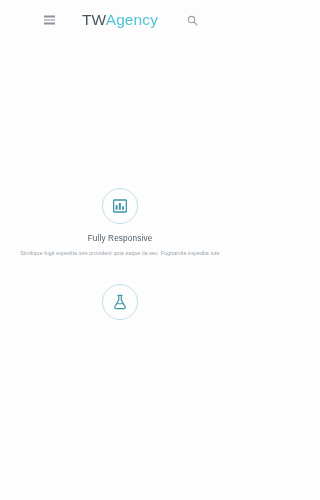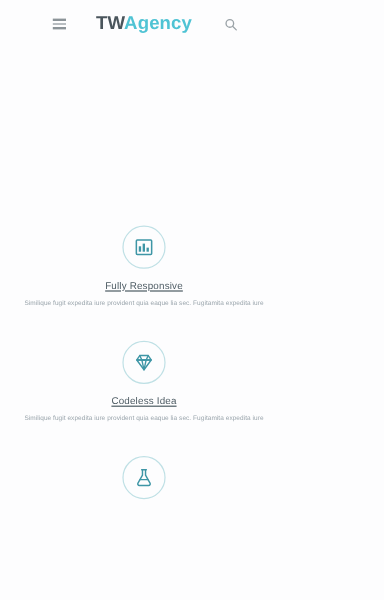--- a/index.html
+++ b/index.html
@@ -48,21 +48,21 @@
   }
 
   .brand {
     position:absolute;
     left:50%;
     top:50%;
     transform:translate(-50%,-50%);
     font-size:15.5px;
     letter-spacing:0.1px;
     white-space:nowrap;
-    font-weight:700;
+    font-weight:400;
   }
   .brand .brand-tw { color:#4a555c; }
   .brand .brand-agency { color:#4fc3d4; }
 
   .search-btn {
     position:absolute;
     right:42px;
     top:50%;
     transform:translateY(-50%);
     width:12px;
@@ -100,21 +100,20 @@
     background:#fdfdfe;
   }
   .feature-icon-wrap svg { display:block; }
 
   .feature-title {
     font-size:8.2px;
     color:#4d5b63;
     letter-spacing:0.15px;
     margin-bottom:5px;
     font-weight:400;
-    text-decoration:underline;
   }
 
   .feature-desc {
     font-size:5.4px;
     line-height:1.85;
     color:#9aa5ac;
     letter-spacing:0.05px;
     max-width:200px;
     margin:0 auto;
   }
@@ -154,32 +153,20 @@
         <rect x="6.2" y="11" width="2.6" height="6" fill="#3e96a6" stroke="none"></rect>
         <rect x="10.5" y="8" width="2.6" height="9" fill="#3e96a6" stroke="none"></rect>
         <rect x="14.8" y="12.5" width="2.6" height="4.5" fill="#3e96a6" stroke="none"></rect>
       </svg>
     </div>
     <div class="feature-title">Fully Responsive</div>
     <div class="feature-desc">Similique fugit expedita iure provident quia eaque lia sec. Fugitamita expedita iure</div>
   </div>
 
 
-  <div class="feature">
-    <div class="feature-icon-wrap">
-      <svg width="18" height="18" viewBox="0 0 24 24" fill="none" stroke="#3e96a6" stroke-width="1.55" stroke-linecap="round" stroke-linejoin="round">
-        <path d="M4 9.3h16L12 20.2 4 9.3z"></path>
-        <path d="M7.3 4.4h9.4L20 9.3H4l3.3-4.9z"></path>
-        <path d="M7.3 4.4 9.6 9.3 12 20.2 14.4 9.3l2.3-4.9"></path>
-        <path d="M9.6 9.3h4.8"></path>
-      </svg>
-    </div>
-    <div class="feature-title">Codeless Idea</div>
-    <div class="feature-desc">Similique fugit expedita iure provident quia eaque lia sec. Fugitamita expedita iure</div>
-  </div>
 
   <div class="feature">
     <div class="feature-icon-wrap">
       <svg width="18" height="18" viewBox="0 0 24 24" fill="none" stroke="#3e96a6" stroke-width="1.6" stroke-linecap="round" stroke-linejoin="round">
         <path d="M9.4 3.2h5.2"></path>
         <path d="M10.3 3.2v6.1L5.3 18.1c-.7 1.2.1 2.7 1.5 2.7h10.4c1.4 0 2.2-1.5 1.5-2.7l-5-8.8V3.2"></path>
         <path d="M7.6 14.3h8.8" stroke-width="1.3"></path>
       </svg>
     </div>
 

